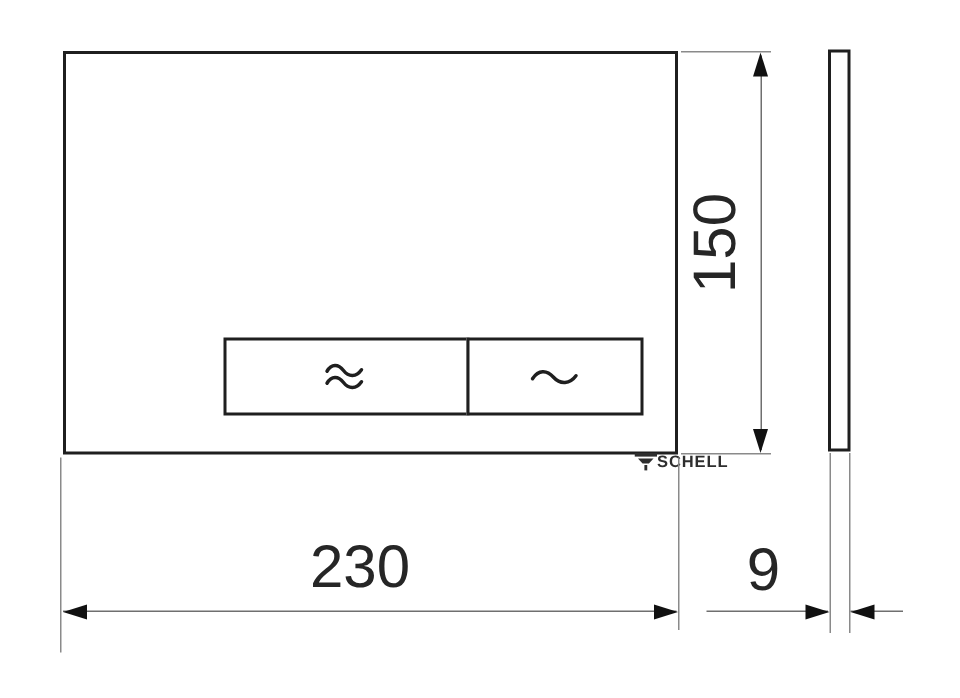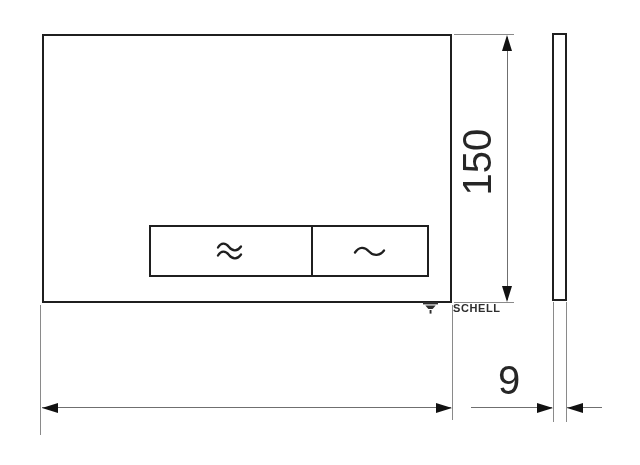--- a/index.html
+++ b/index.html
@@ -44,21 +44,21 @@
     stroke-width: 2.3;
     stroke-linecap: round;
   }
   
   .logo {
     position: absolute;
     left: 379px; top: 263px;
     height: 18px;
     display: flex;
     align-items: center;
-    gap: 15px;
+    gap: 0;
   }
   .logo-text {
     font-size: 11px;
     font-weight: bold;
     letter-spacing: 0.6px;
     color: #2e2e2e;
     line-height: 18px;
   }
   .logo-mark svg { display: block; }
   .logo-mark path, .logo-mark rect { fill: #2e2e2e; }
@@ -140,20 +140,21 @@
   <div class="dim-line-v" style="left:507px; top:37px; height:263px;"></div>
   <div class="arrow arrow-up" style="left:502px; top:35px;"></div>
   <div class="arrow arrow-down" style="left:502px; top:286px;"></div>
   <div class="dim-label dim-label-rotated" style="left:422px; top:140px; width:110px; height:44px;">150</div>
 
   <div class="ext-line-v" style="left:40px; top:305px; height:130px;"></div>
   <div class="ext-line-v" style="left:452px; top:305px; height:115px;"></div>
   <div class="dim-line-h" style="left:42px; top:407px; width:409px;"></div>
   <div class="arrow arrow-left" style="left:42px; top:403px;"></div>
   <div class="arrow arrow-right" style="left:436px; top:403px;"></div>
+  <div class="dim-label" style="left:190px; top:356px; width:100px;">230</div>
 
   <div class="ext-line-v" style="left:553px; top:302px; height:120px;"></div>
   <div class="ext-line-v" style="left:566px; top:302px; height:120px;"></div>
   <div class="dim-line-h" style="left:471px; top:407px; width:81px;"></div>
   <div class="dim-line-h" style="left:567px; top:407px; width:35px;"></div>
   <div class="arrow arrow-right" style="left:537px; top:403px;"></div>
   <div class="arrow arrow-left" style="left:567px; top:403px;"></div>
   <div class="dim-label" style="left:489px; top:358px; width:40px;">9</div>
 
 </div>

